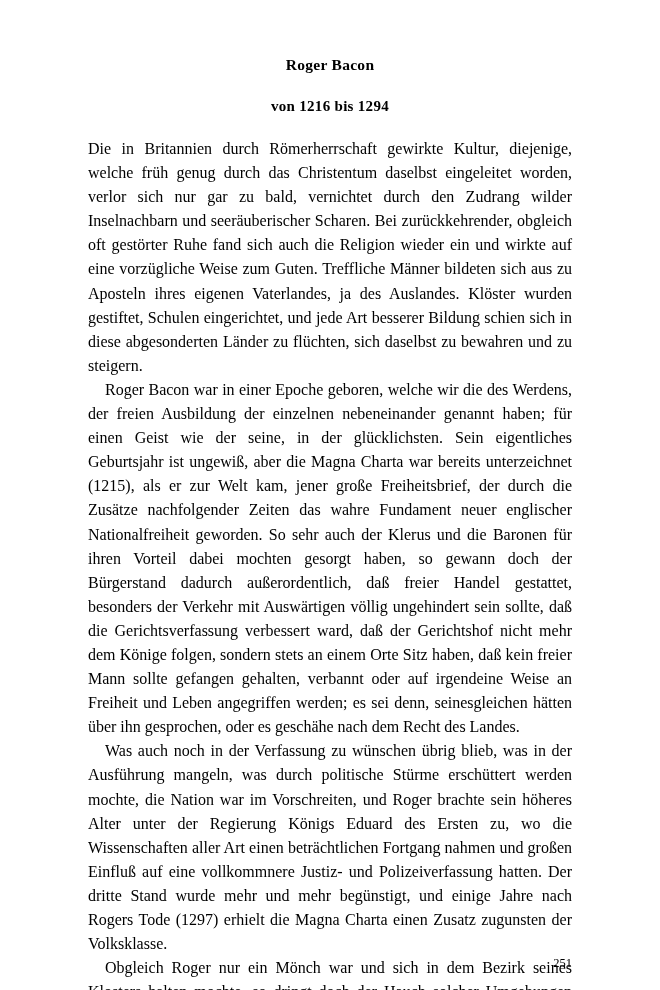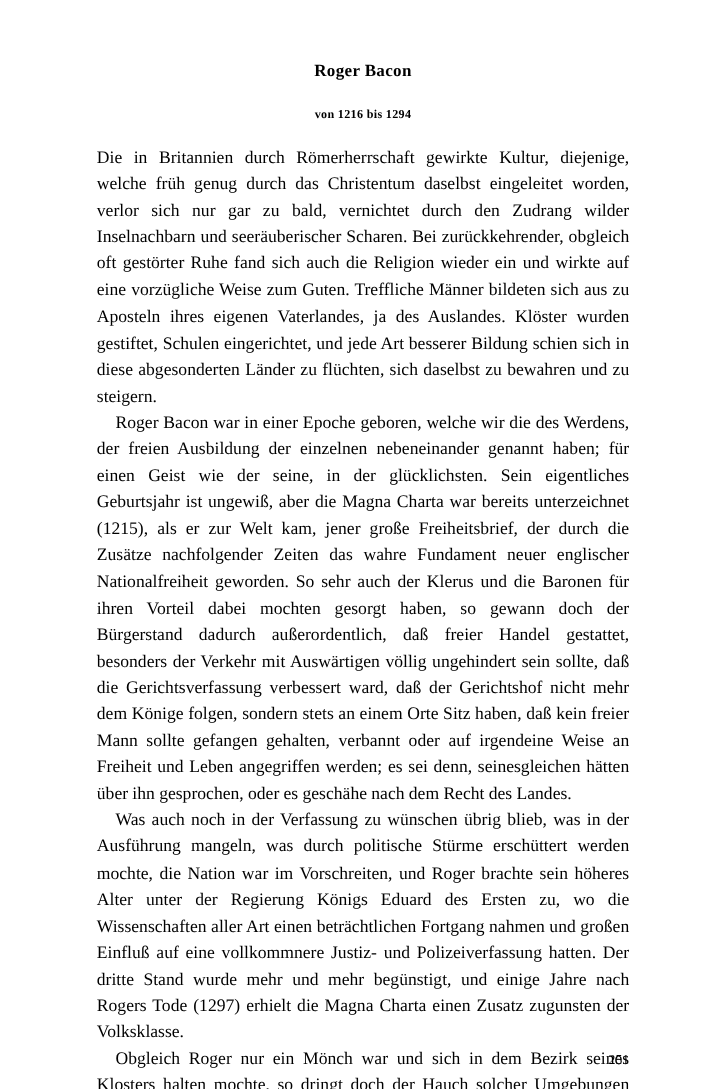--- a/index.html
+++ b/index.html
@@ -34,21 +34,21 @@
     padding: 0;
     font-size: 15.5px;
     font-weight: bold;
     text-align: center;
     letter-spacing: 0.3px;
     padding-top: 56px;
   }
   .subtitle {
     margin: 0;
     padding: 0;
-    font-size: 11px;
+    font-size: 15px;
     font-weight: bold;
     text-align: center;
     letter-spacing: 0.3px;
     padding-top: 24px;
   }
   .body-text {
     padding-top: 22px;
   }
   p.para {
     margin: 0;

